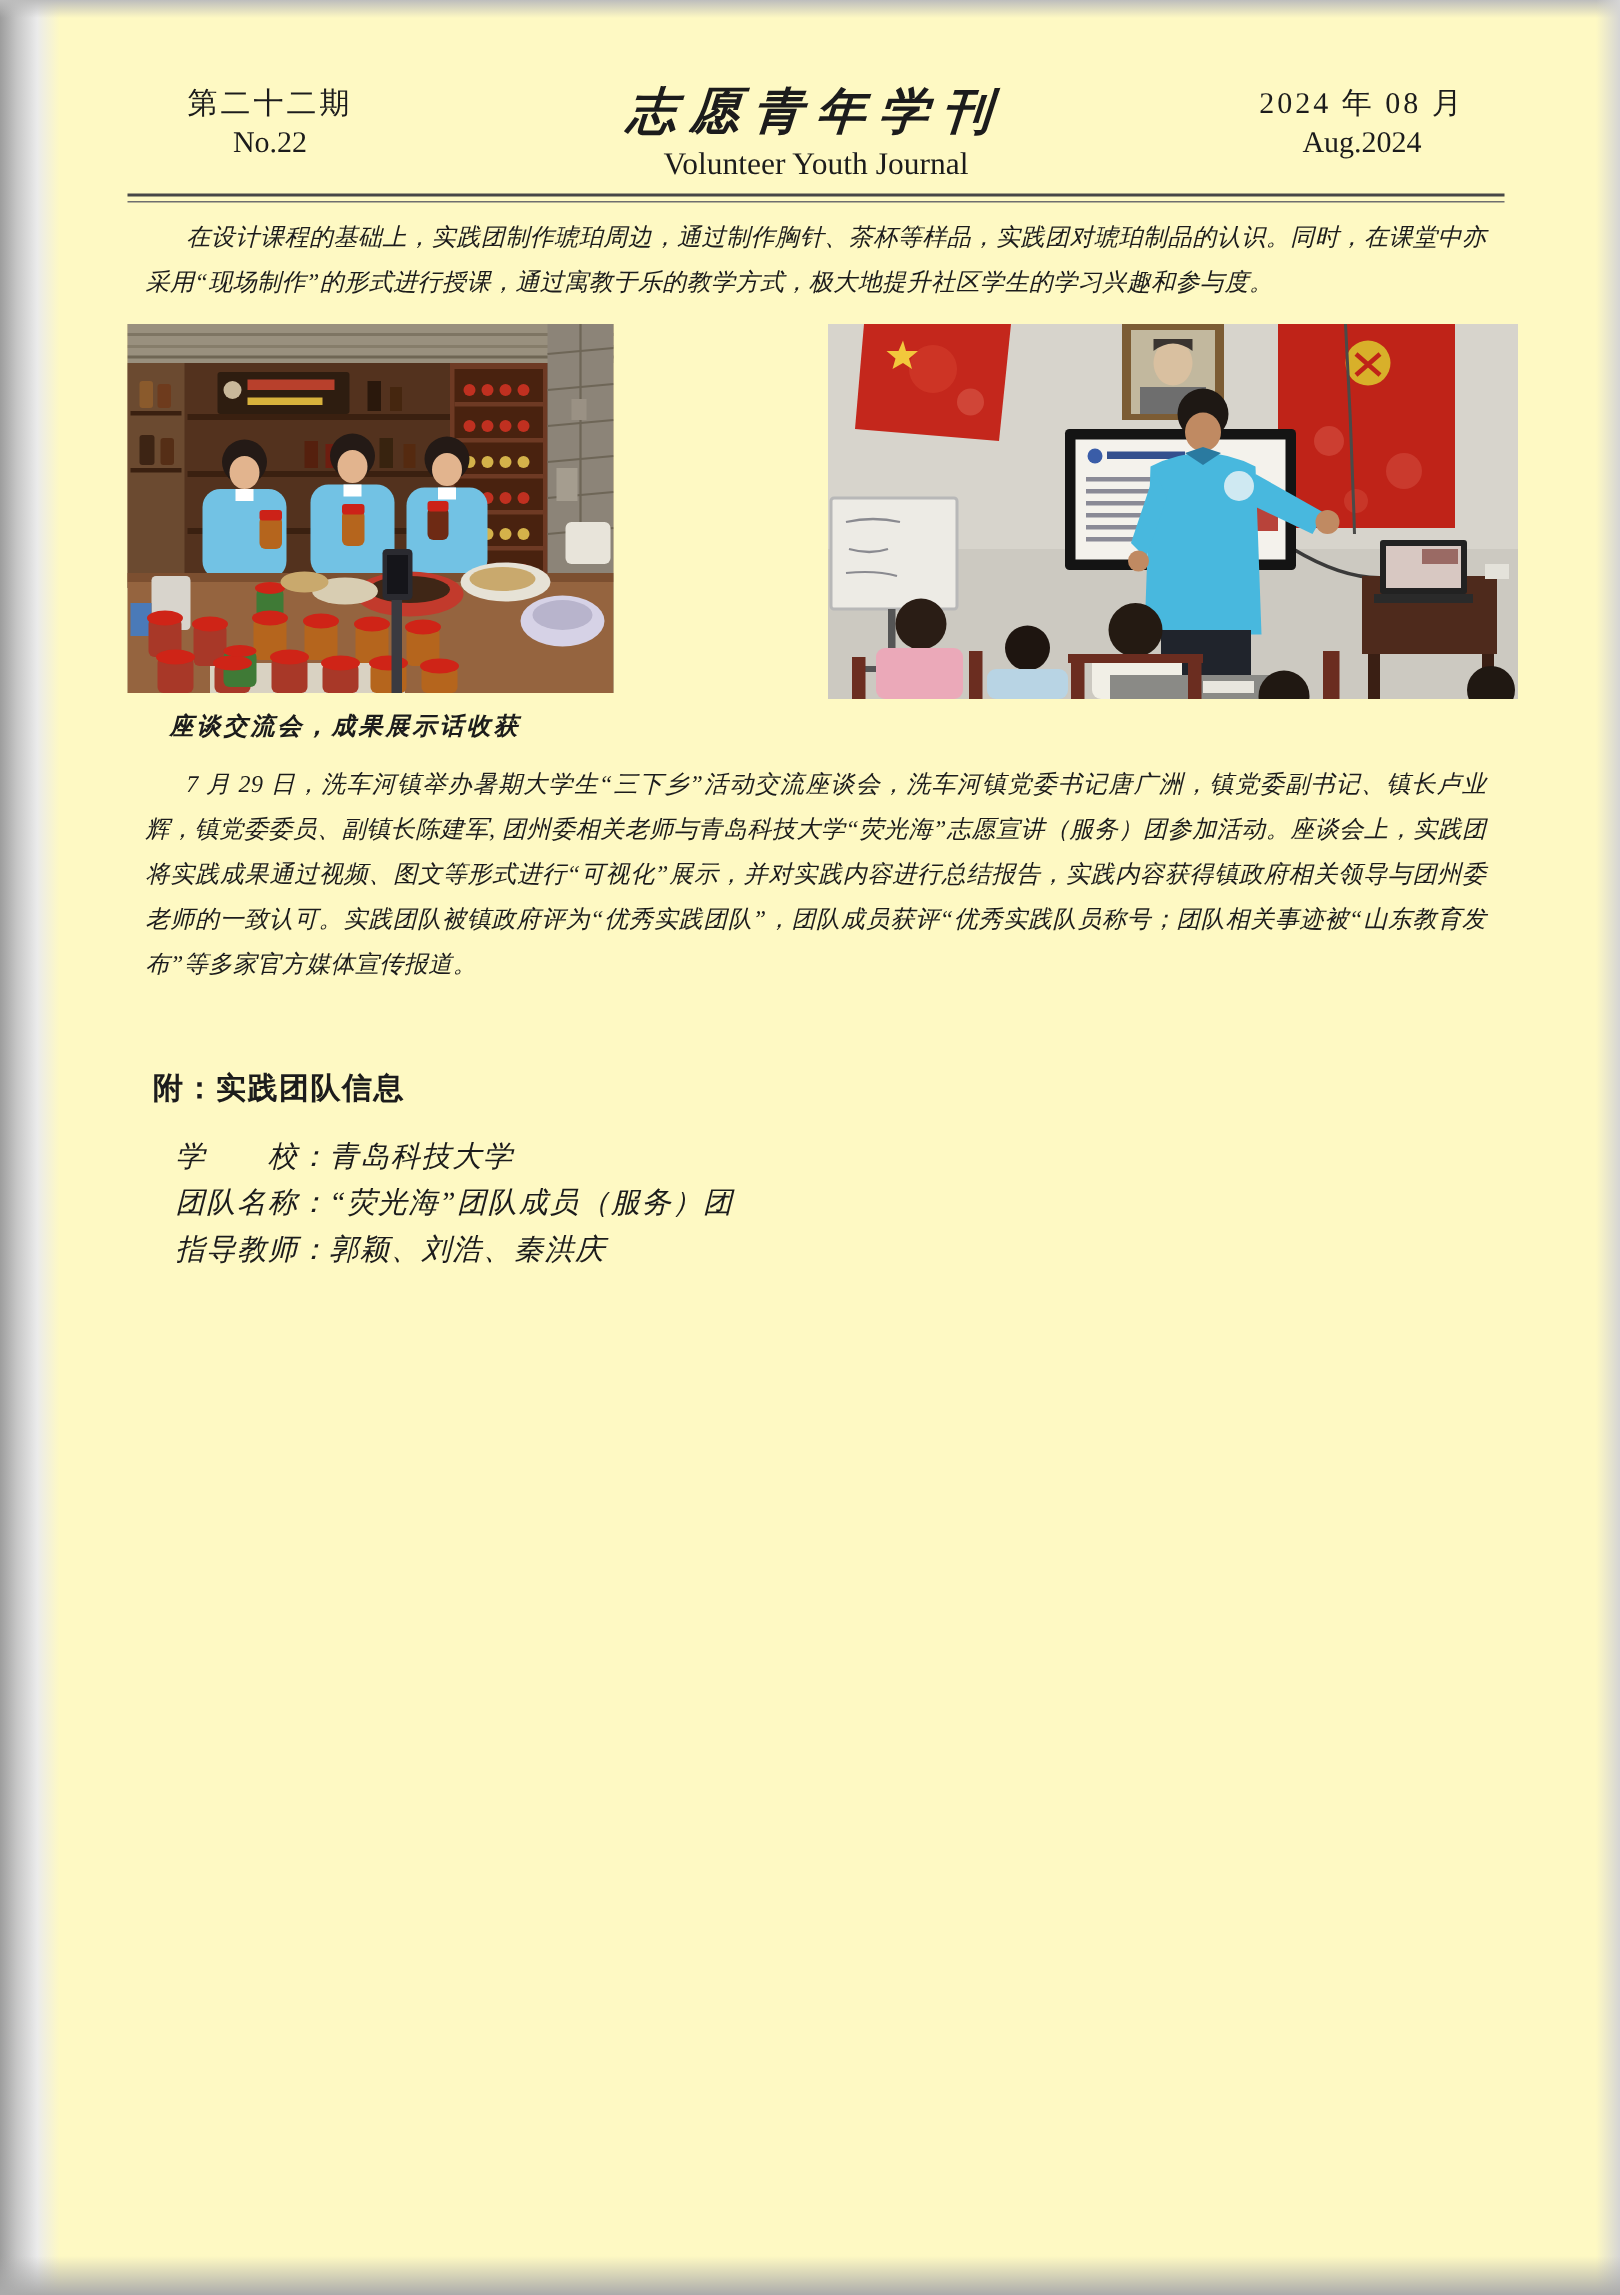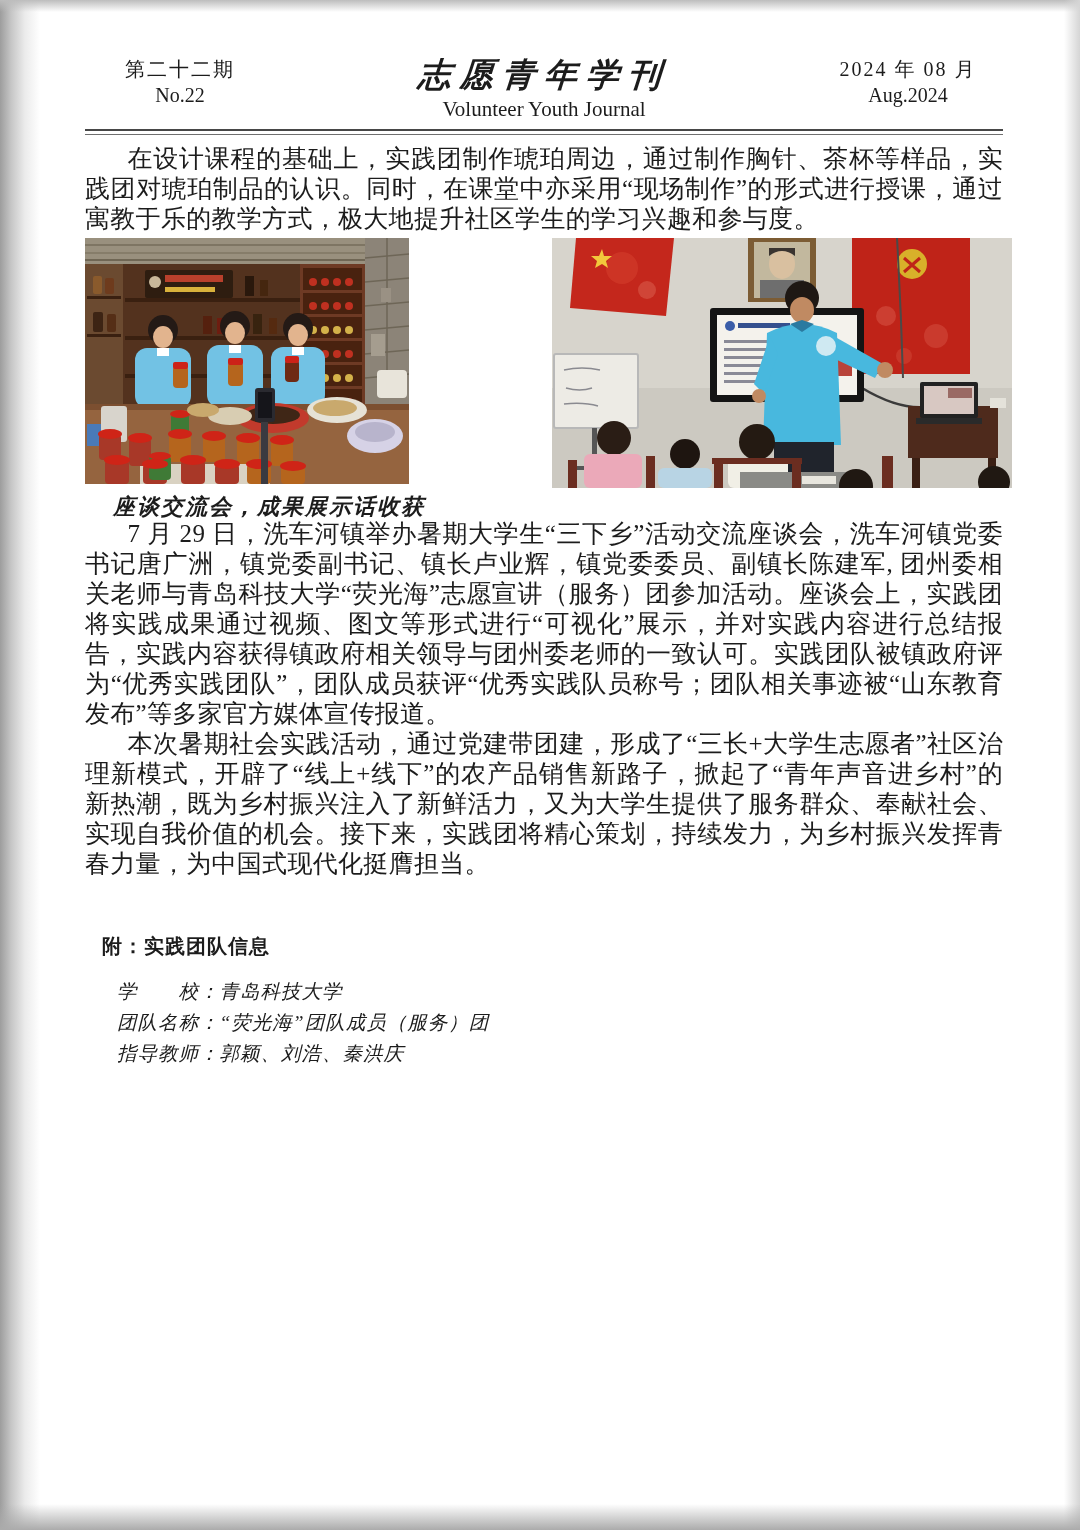--- a/index.html
+++ b/index.html
@@ -1,17 +1,17 @@
 <!DOCTYPE html>
 <html><head>
 <meta charset="utf-8">
 <style>
   html,body { margin:0; padding:0; background:#dedede; }
   .page {
-    position:relative; width:1080px; height:1530px; background:#ffffff;
+    position:relative; width:1080px; height:1530px; background:#fef9c3;
     font-family:"Liberation Serif","DejaVu Serif",serif; color:#1c1c1c;
     overflow:hidden; margin:0 auto;
   }
   
   .edge-left  { position:absolute; left:0; top:0; bottom:0; width:40px;
     background:linear-gradient(to right,#9d9d9d 0%,#c6c6c6 28%,#ebebeb 62%,rgba(255,255,255,0) 100%); z-index:5;}
   .edge-top   { position:absolute; left:0; top:0; right:0; height:12px;
     background:linear-gradient(to bottom,#bdbdbd 0%,rgba(255,255,255,0) 100%); z-index:5;}
   .edge-right { position:absolute; right:0; top:0; bottom:0; width:16px;
     background:linear-gradient(to left,#d5d5d5 0%,rgba(255,255,255,0) 100%); z-index:5;}
@@ -29,30 +29,30 @@
   .h-en { font-size:20px; line-height:26px; }
   .journal-title-cn {
     font-size:33px; line-height:38px; font-weight:bold; font-style:italic;
     letter-spacing:9px; transform:skewX(-4deg);
   }
   .journal-title-en { font-size:21px; line-height:26px; margin-top:2px; }
 
   .header-rule { margin-top:7px; height:3px; border-top:2px solid #474747; border-bottom:1px solid #6f6f6f; }
 
   .body-para {
-    margin:0; font-size:25px; line-height:30px; text-align:justify;
-    text-indent:1.7em; letter-spacing:0.3px;
+    margin:12px; font-size:16px; line-height:30px; text-align:justify;
+    text-indent:1.7em; letter-spacing:0.3px;font-style:italic;
   }
   .first-para { margin-top:9px; }
 
   .photo-row { margin-top:4px; display:flex; justify-content:space-between; width:927px; }
   .photo { display:block; }
 
   .section-heading {
-    margin:6px 0 0 0; padding-left:28px; font-size:22px; line-height:25px;
+    margin:6px 0 0 0; padding-left:28px; font-size:16px; line-height:25px;
     font-weight:bold; font-style:italic; letter-spacing:2px;
   }
 
   .appendix { margin-top:54px; }
   .appendix-title { margin:17px; font-family:"Liberation Sans","DejaVu Sans",sans-serif;
     font-size:20px; line-height:26px; font-weight:bold; letter-spacing:1px; }
   .appendix-row { padding-left:32px; font-size:19.5px; line-height:31px;
     font-style:italic; letter-spacing:1px; }
 
   .page-footer { position:absolute; top:1438px; right:77px; z-index:6; white-space:nowrap; }
@@ -350,21 +350,20 @@
             <rect x="160" y="220" width="90" height="6"></rect>
           </g>
           <circle cx="304" cy="248" r="17" fill="#201812"></circle>
           <circle cx="442" cy="244" r="16" fill="#201812"></circle>
         </svg>
       </div>
 
       <h3 class="section-heading">座谈交流会，成果展示话收获</h3>
 
       <p class="body-para">7 月 29 日，洗车河镇举办暑期大学生“三下乡”活动交流座谈会，洗车河镇党委书记唐广洲，镇党委副书记、镇长卢业辉，镇党委委员、副镇长陈建军, 团州委相关老师与青岛科技大学“荧光海”志愿宣讲（服务）团参加活动。座谈会上，实践团将实践成果通过视频、图文等形式进行“可视化”展示，并对实践内容进行总结报告，实践内容获得镇政府相关领导与团州委老师的一致认可。实践团队被镇政府评为“优秀实践团队”，团队成员获评“优秀实践队员称号；团队相关事迹被“山东教育发布”等多家官方媒体宣传报道。</p>
-      <p class="body-para">本次暑期社会实践活动，通过党建带团建，形成了“三长+大学生志愿者”社区治理新模式，开辟了“线上+线下”的农产品销售新路子，掀起了“青年声音进乡村”的新热潮，既为乡村振兴注入了新鲜活力，又为大学生提供了服务群众、奉献社会、实现自我价值的机会。接下来，实践团将精心策划，持续发力，为乡村振兴发挥青春力量，为中国式现代化挺膺担当。</p>
 
       <section class="appendix">
         <h4 class="appendix-title">附：实践团队信息</h4>
         <div class="appendix-row"><span>学　　校：</span><span>青岛科技大学</span></div>
         <div class="appendix-row"><span>团队名称：</span><span>“荧光海”团队成员（服务）团</span></div>
         <div class="appendix-row"><span>指导教师：</span><span>郭颖、刘浩、秦洪庆</span></div>
       </section>
     </main>
   </div>
 

